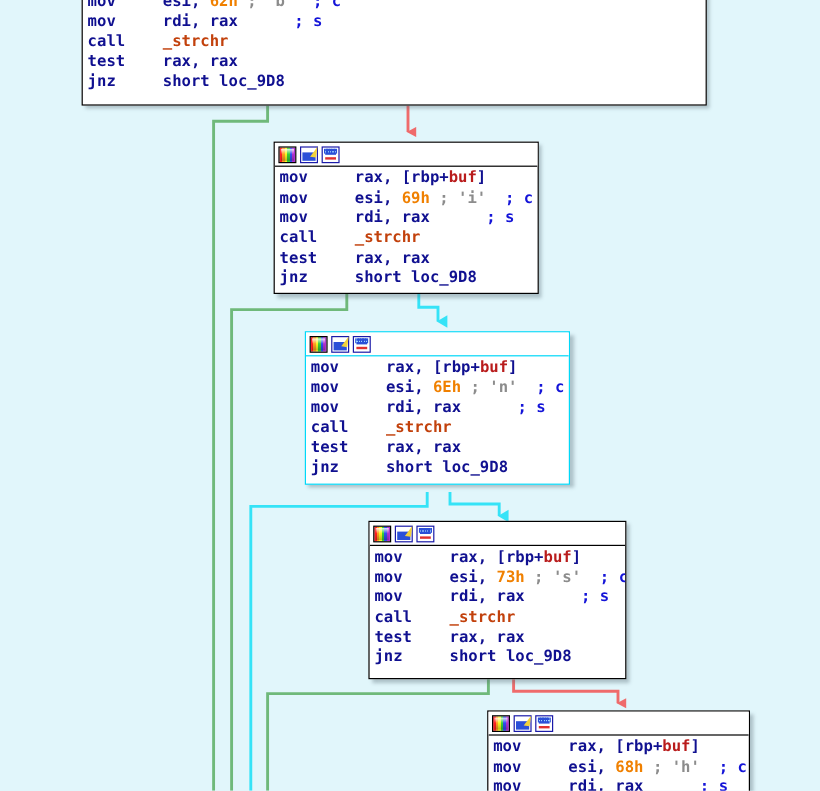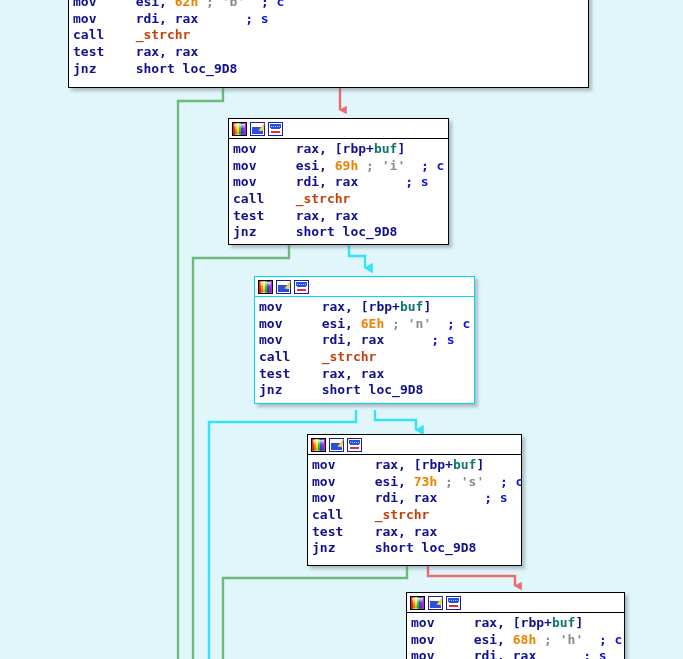--- a/index.html
+++ b/index.html
@@ -66,21 +66,21 @@
     white-space:pre;
     font-size:13px;
     line-height:16.7px;
     color:#101066;
     letter-spacing:0px;
   }
   .code .ln{display:block;height:16.7px;}
   .mn   {color:#101090;font-weight:bold;}
   .reg  {color:#101090;font-weight:bold;}
   .num  {color:#f08000;font-weight:bold;}
-  .var  {color:#0f766e;font-weight:bold;}
+  .var  {color:#b91c1c;font-weight:bold;}
   .cmt  {color:#8c8c8c;font-weight:bold;}
   .argc {color:#1414d8;font-weight:bold;}
   .fn   {color:#c2410c;font-weight:bold;}
   .loc  {color:#101090;font-weight:bold;text-align:center;}
 </style>
 </head>
 <body style="background: rgb(225, 246, 251);">
 
 <div id="canvas">
 

